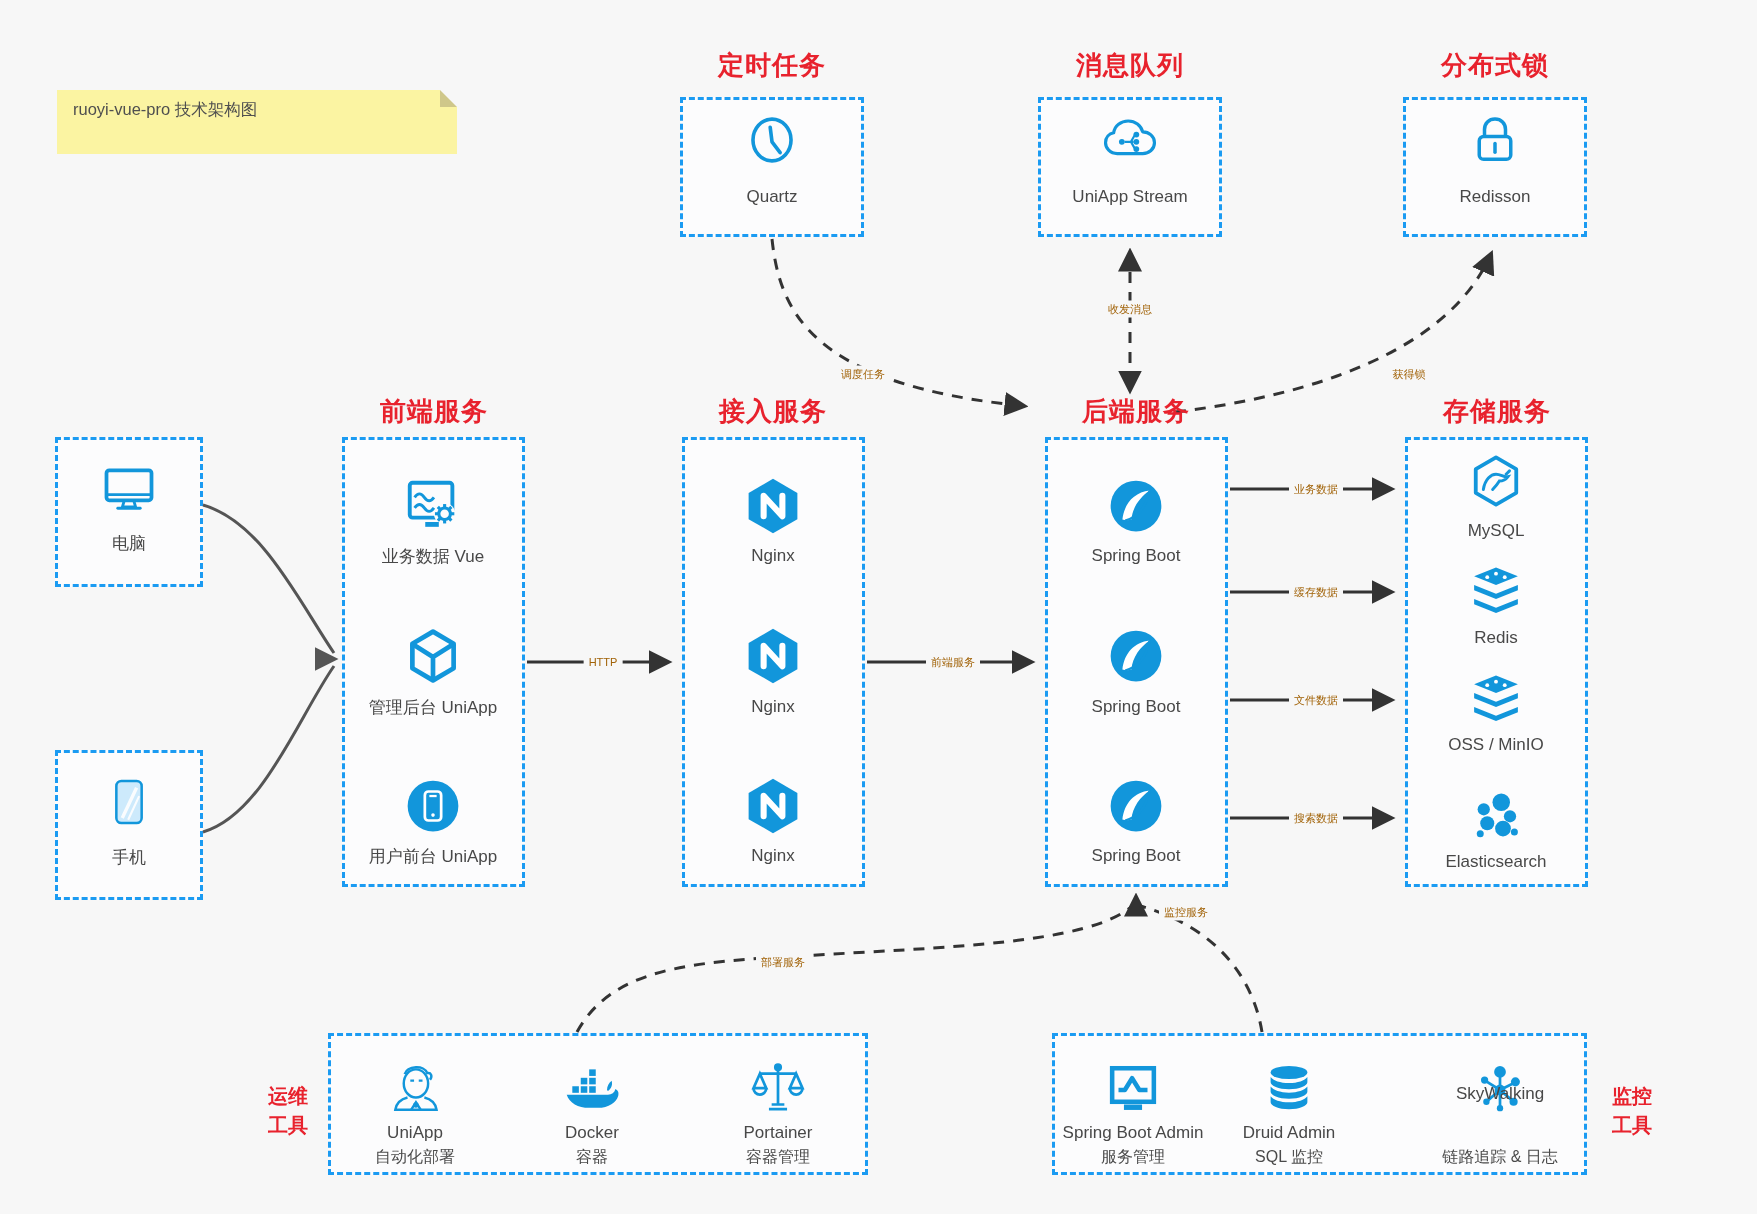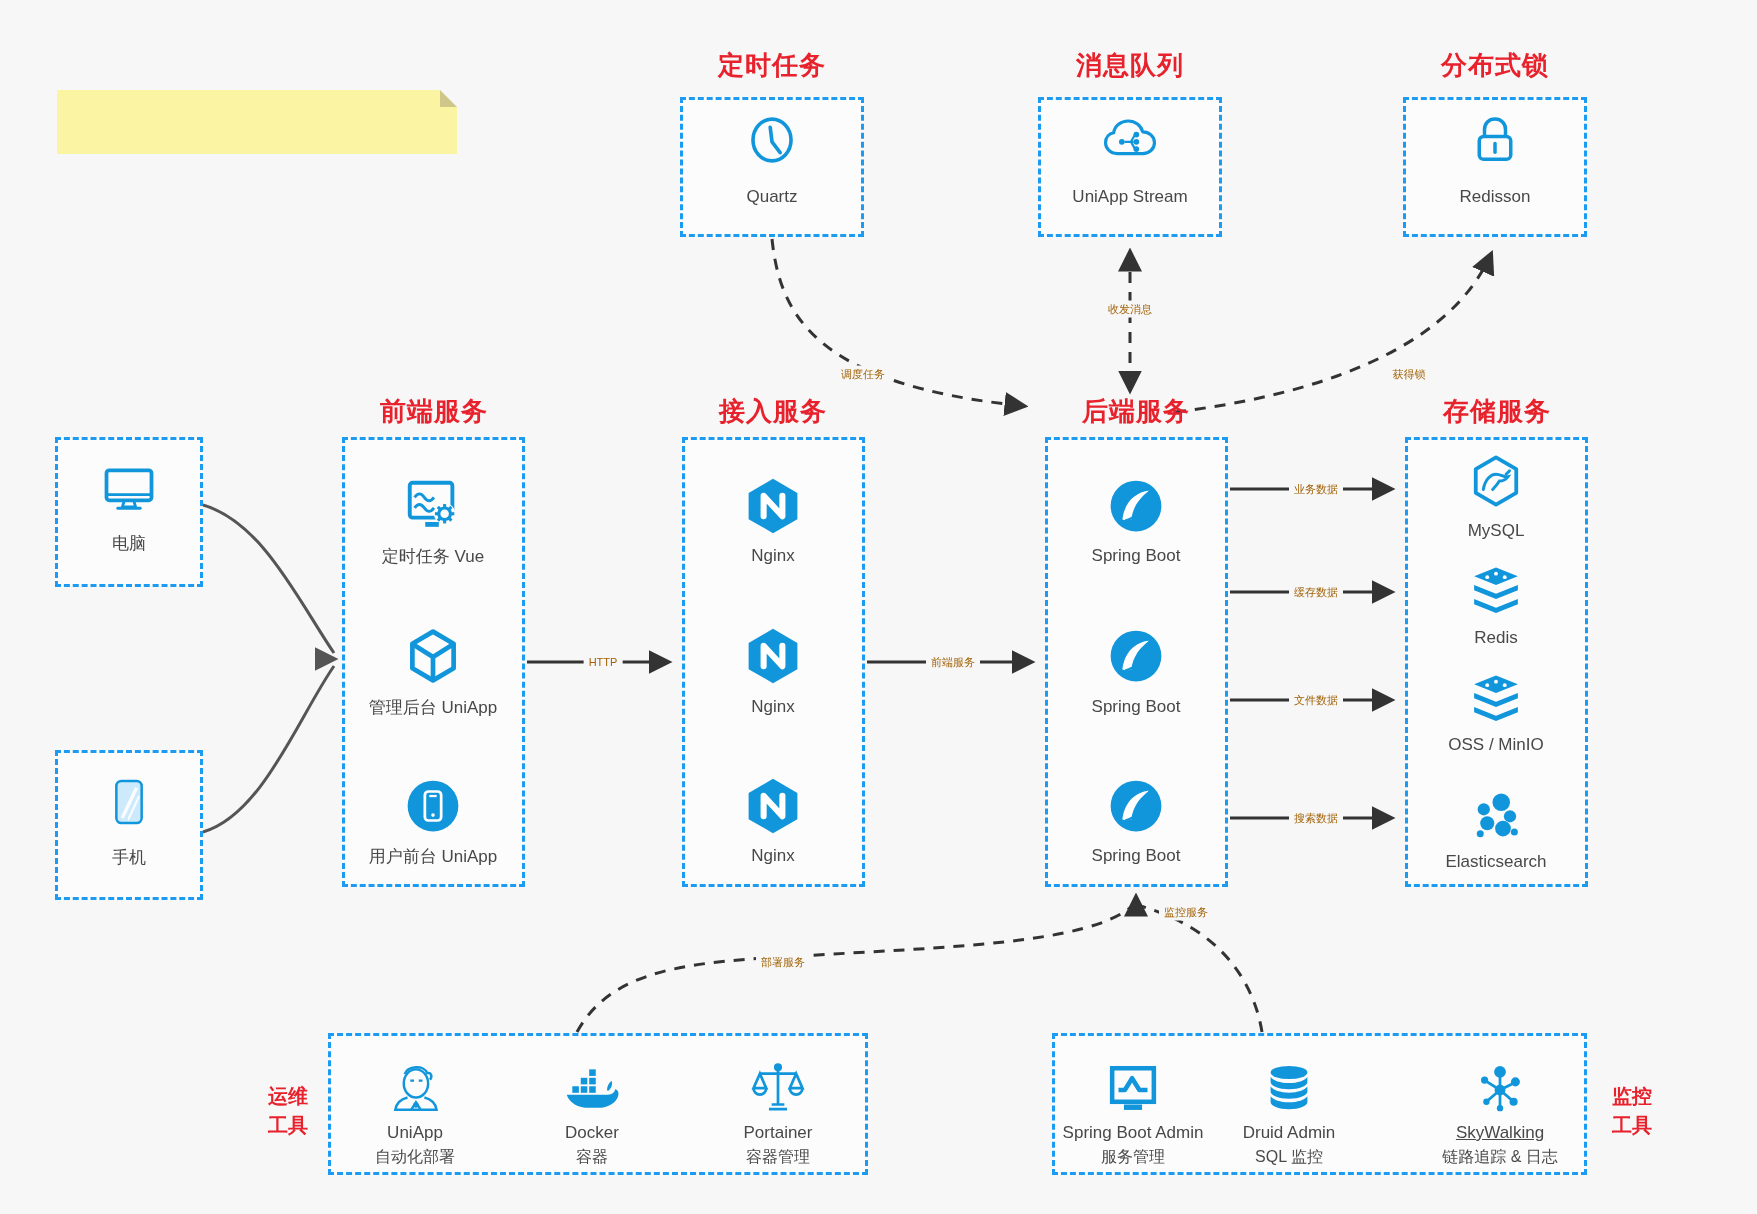--- a/index.html
+++ b/index.html
@@ -59,20 +59,21 @@
       <path d="M772 239 C780 315 815 385 1024 406" marker-end="url(#mD)"></path>
       <path d="M1130 252 L1130 390" marker-start="url(#mD)" marker-end="url(#mD)"></path>
       <path d="M1175 412 C1310 396 1448 352 1491 254" marker-end="url(#mD)"></path>
       <path d="M577 1032 C612 968 690 962 800 956 C945 947 1090 944 1132 906"></path>
       <path d="M1262 1032 C1254 982 1220 928 1140 906"></path>
     </g>
   </svg>
 
   <div class="note">
     <div class="fold"></div>
+    <div>ruoyi-vue-pro 技术架构图</div>
   </div>
 
   <div class="gtitle" style="left:772px;top:48px;">定时任务</div>
   <div class="gtitle" style="left:1130px;top:48px;">消息队列</div>
   <div class="gtitle" style="left:1495px;top:48px;">分布式锁</div>
   <div class="gtitle" style="left:434px;top:394px;">前端服务</div>
   <div class="gtitle" style="left:773px;top:394px;">接入服务</div>
   <div class="gtitle" style="left:1136px;top:394px;">后端服务</div>
   <div class="gtitle" style="left:1497px;top:394px;">存储服务</div>
 
@@ -152,21 +153,21 @@
           <line x1="37" y1="33" x2="40" y2="36"></line>
             <line x1="48" y1="44" x2="51" y2="47"></line>
           <line x1="37" y1="47" x2="40" y2="44"></line>
             <line x1="48" y1="36" x2="51" y2="33"></line>
         </g>
         <circle cx="44" cy="40" r="6" fill="none" stroke="#1296db" stroke-width="3.2"></circle>
       </g>
       <line x1="24" y1="51" x2="38" y2="51" stroke="#1296db" stroke-width="5"></line>
     </svg>
   </div>
-  <div class="nlabel" style="left:433px;top:556px;">定时任务 Vue</div>
+  <div class="nlabel" style="left:433px;top:556px;">业务数据 Vue</div>
 
   <div class="node" style="left:433px;top:656px;">
     <svg class="icon" width="60" height="60" viewBox="0 0 64 64">
       <path d="M32 6 L54 19 V45 L32 58 L10 45 V19 Z" fill="none" stroke="#1296db" stroke-width="5" stroke-linejoin="round"></path>
       <path d="M32 33 V55 M32 33 L13 21 M32 33 L51 21" fill="none" stroke="#1296db" stroke-width="5" stroke-linecap="round"></path>
     </svg>
   </div>
   <div class="nlabel" style="left:433px;top:707px;">管理后台 UniApp</div>
 
   <div class="node" style="left:433px;top:806px;">
@@ -359,21 +360,21 @@
         <circle cx="32" cy="32" r="6"></circle>
           <circle cx="32" cy="12" r="6.5"></circle>
           <circle cx="15" cy="21" r="4"></circle>
         <circle cx="49" cy="23" r="5"></circle>
           <circle cx="17" cy="45" r="3.5"></circle>
           <circle cx="47" cy="45" r="4.5"></circle>
           <circle cx="32" cy="52" r="3.5"></circle>
       </g>
     </svg>
   </div>
-  <div class="nlabel" style="left:1500px;top:1133px;text-decoration:underline;">SkyWalking</div>
+  <div class="nlabel" style="left:1500px;top:1094px;">SkyWalking</div>
   <div class="ndesc" style="left:1500px;top:1157px;">链路追踪 &amp; 日志</div>
 
   <div class="side-label" style="left:288px;top:1111px;">
     <div>运维</div>
     <div>工具</div>
   </div>
   <div class="side-label" style="left:1632px;top:1111px;">
     <div>监控</div>
     <div>工具</div>
   </div>

